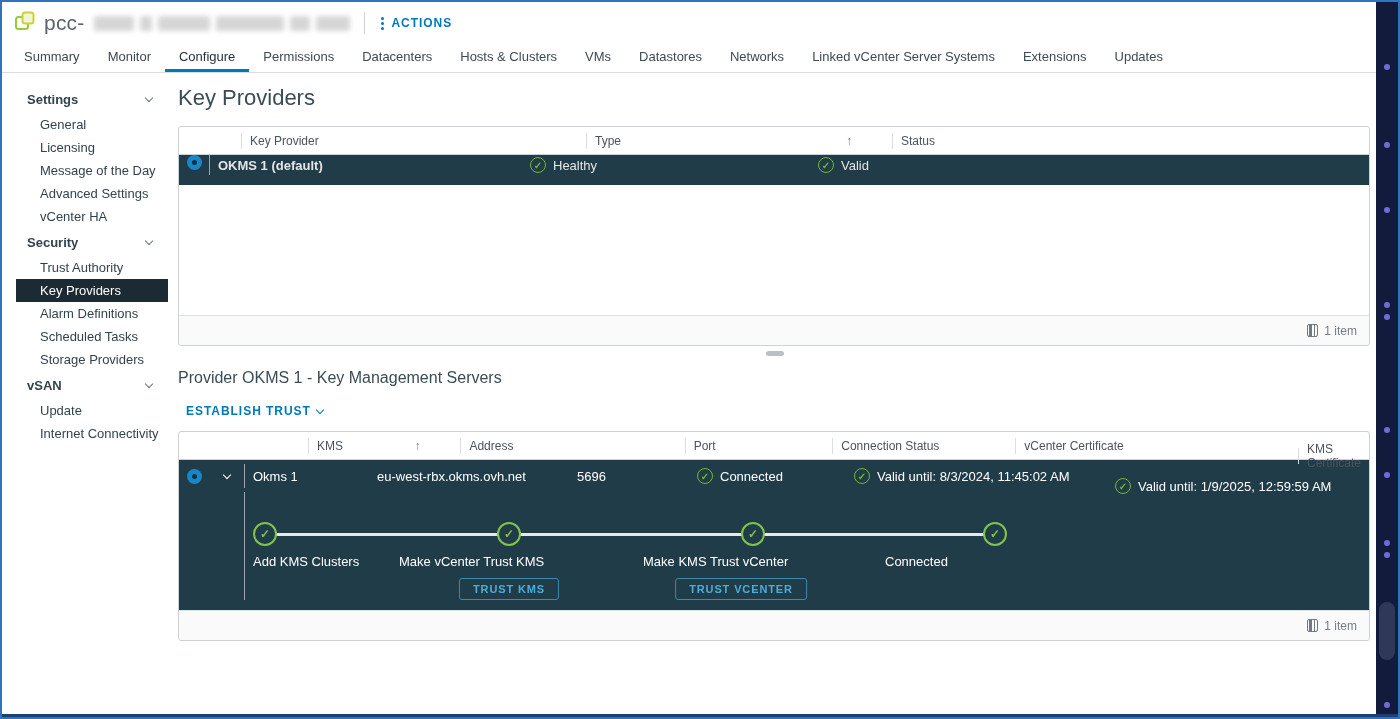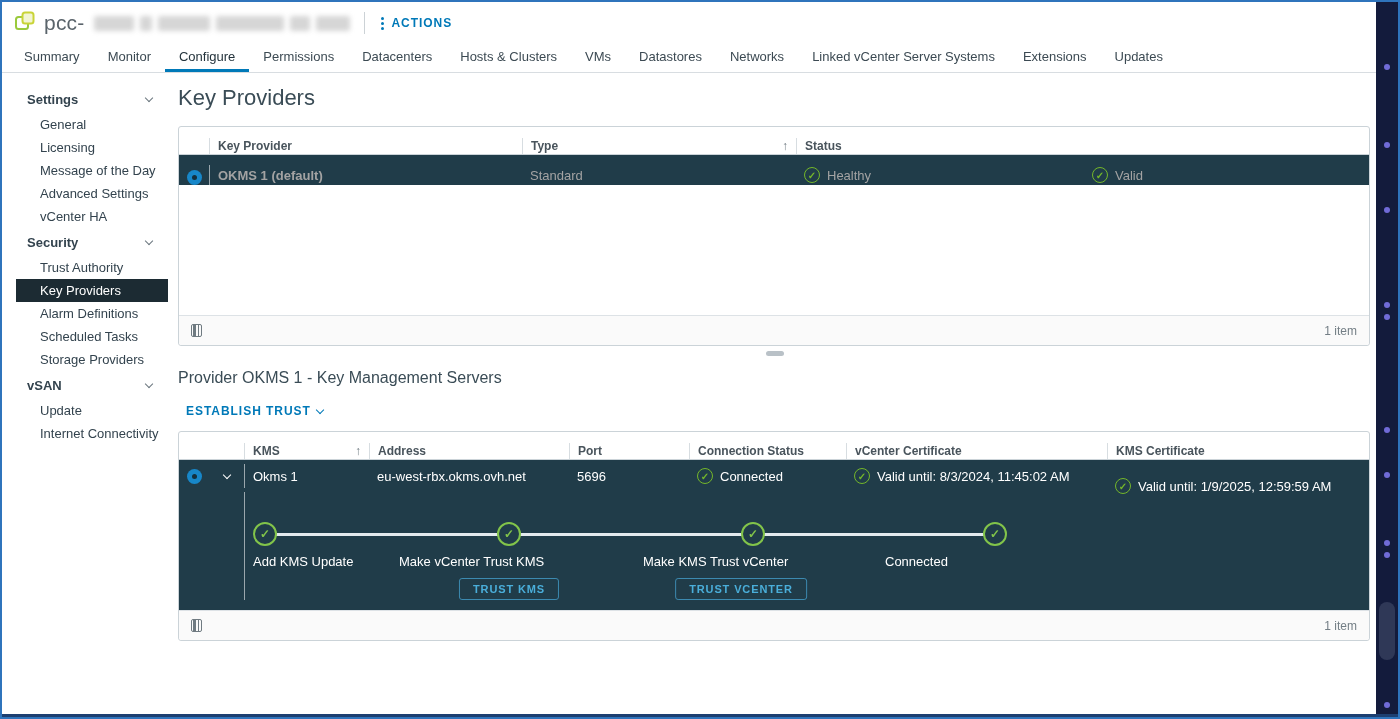--- a/index.html
+++ b/index.html
@@ -50,41 +50,41 @@
 
   
   .toolbar { display:flex; align-items:center; gap:30px; margin-top:19px; padding-left:8px; }
   .tbtn { font-size:12px; font-weight:700; letter-spacing:.08em; color:#0079b8; cursor:pointer;
     display:flex; align-items:center; gap:6px; }
   .tbtn.disabled { color:#b3bbc1; cursor:default; }
   .tbtn .chev { color:inherit; }
 
   
   .grid { border:1px solid #cbd3d8; border-radius:3px; margin-top:15px; width:1192px; background:#fff; }
-  .g-head { display:flex; align-items:flex-end; height:28px; font-size:12px; font-weight:700; color:#49545c;
-    border-bottom:1px solid #cbd3d8; }
+  .g-head { display:flex; align-items:center; height:28px; font-size:12px; font-weight:400; color:#49545c;
+    border-bottom:1px solid #cbd3d8;gap:32px; }
   .g-head .cell { display:flex; align-items:center; height:16px; padding:0 8px; }
   .g-head .cell.sep { border-left:1px solid #d7dde1; }
   .g-head .sort { margin-left:auto; color:#6f7a82; font-weight:400; font-size:12px; }
   .g-head .sort::after { content:"\2191"; }
-  .g-row { display:flex; align-items:flex-end; background:#203c49; color:#a3a3a3; font-size:13px; }
+  .g-row { display:flex; align-items:flex-start; background:#203c49; color:#e5e5e5; font-size:13px; }
   .g-row .cell { display:flex; align-items:center; gap:7px; padding:0 8px; height:20px; }
   .g-row .cell.sep { border-left:1px solid rgba(255,255,255,.55); }
   .c-radio { flex:none; width:30px; display:flex; justify-content:center; }
   .c-exp { flex:none; width:35px; display:flex; justify-content:center; }
   .radio { width:15px; height:15px; border-radius:50%; background:#1787c9; position:relative; cursor:pointer; }
   .radio::after { content:""; position:absolute; left:5px; top:5px; width:5px; height:5px; border-radius:50%;
     background:#14303e; }
   .row-chev { color:#fff; cursor:pointer; }
   .ok { flex:none; width:16px; height:16px; border-radius:50%; border:1.5px solid #74b72a; color:#74b72a;
     display:flex; align-items:center; justify-content:center; }
   .ok::after { content:"\2713"; font-size:10px; font-weight:700; }
   .g-spacer { height:130px; }
   .g-foot { height:30px; background:#fafafa; border-top:1px solid #dde2e6; display:flex; align-items:center;
-    justify-content:space-between; padding:0 12px; border-radius:0 0 3px 3px;gap:6px; }
+    justify-content:flex-end; padding:0 12px; border-radius:0 0 3px 3px;gap:6px; }
   .count { font-size:12px; color:#737e85; }
   .colicon { width:11px; height:13px; border:1px solid #6f7a81; border-radius:2px; position:relative; cursor:pointer; }
   .colicon::before { content:""; position:absolute; left:1px; top:0; bottom:0; width:3px; background:#6f7a81; }
   .colicon::after { content:""; position:absolute; left:6px; top:0; bottom:0; width:1px; background:#6f7a81; }
 
   
   .t1-c1 { width:313px; } .t1-c2 { width:274px; } .t1-c3 { width:288px; } .t1-c4 { flex:1; }
   .bold { font-weight:700; }
 
   
@@ -208,21 +208,20 @@
             </span>
             <span class="cell sep t1-c3">
               <span>Status</span>
             </span>
           </div>
           <div class="g-row" style="height:30px">
             <span class="c-radio">
                 <span class="radio"></span>
               </span>
             <span class="cell sep t1-c1 bold">OKMS 1 (default)</span>
-            <span class="cell t1-c2">Standard</span>
             <span class="cell t1-c3">
               <span class="ok"></span>
               <span>Healthy</span>
             </span>
             <span class="cell t1-c4">
               <span class="ok"></span>
               <span>Valid</span>
             </span>
           </div>
           <div class="g-spacer"></div>
@@ -293,21 +292,21 @@
               </span>
             </div>
 
             <div class="t2-expanded">
               <div class="step-area">
                 <div class="step-line"></div>
                 <div class="step-dot" style="left:8px"></div>
                 <div class="step-dot" style="left:252px"></div>
                 <div class="step-dot" style="left:496px"></div>
                 <div class="step-dot" style="left:738px"></div>
-                <div class="step-label leftalign" style="left:8px;width:200px">Add KMS Update</div>
+                <div class="step-label leftalign" style="left:8px;width:200px">Add KMS Clusters</div>
                 <div class="step-label" style="left:154px">Make vCenter Trust KMS</div>
                 <div class="step-label" style="left:398px">Make KMS Trust vCenter</div>
                 <div class="step-label" style="left:640px">Connected</div>
                 <button class="trust-btn" style="left:264px">TRUST KMS</button>
                 <button class="trust-btn" style="left:496px">TRUST VCENTER</button>
               </div>
             </div>
           </div>
 
           <div class="g-foot">

